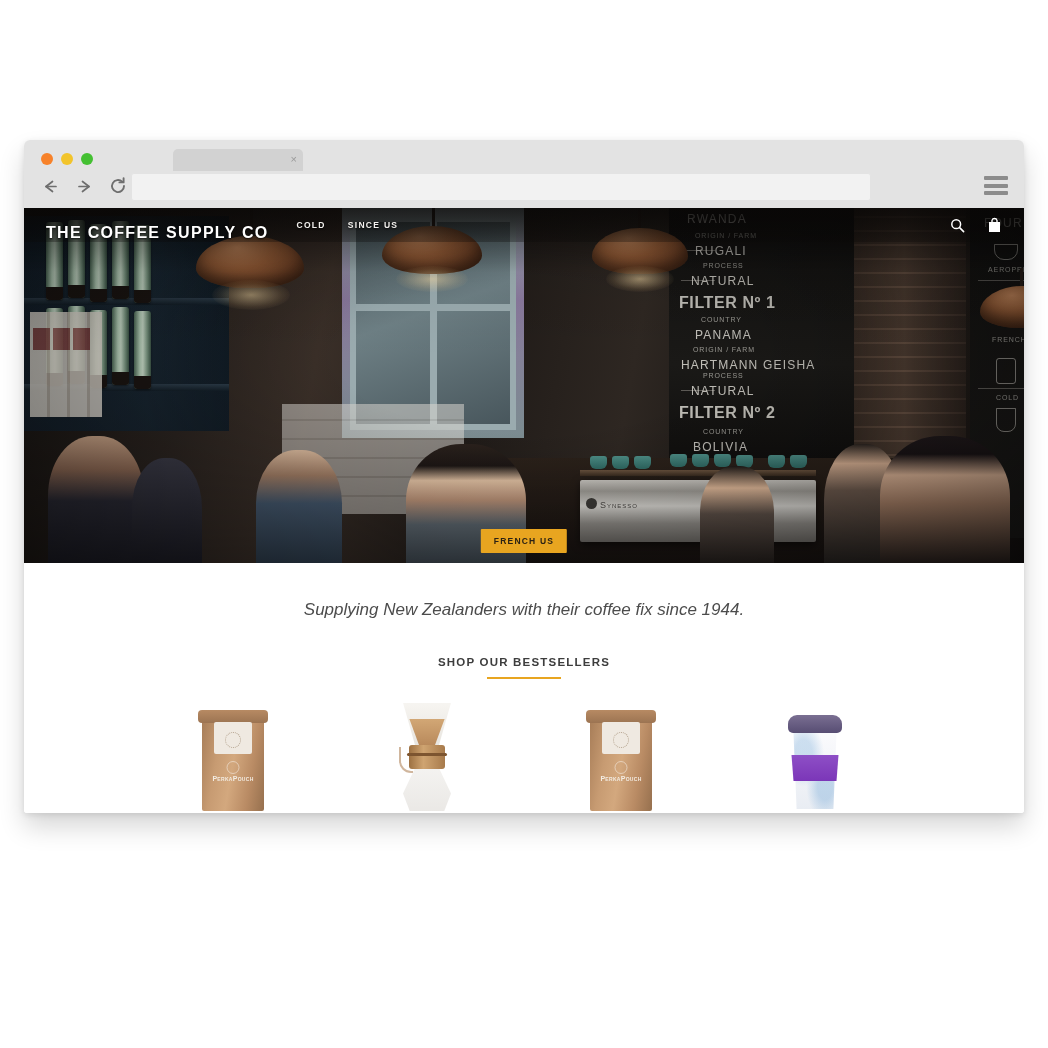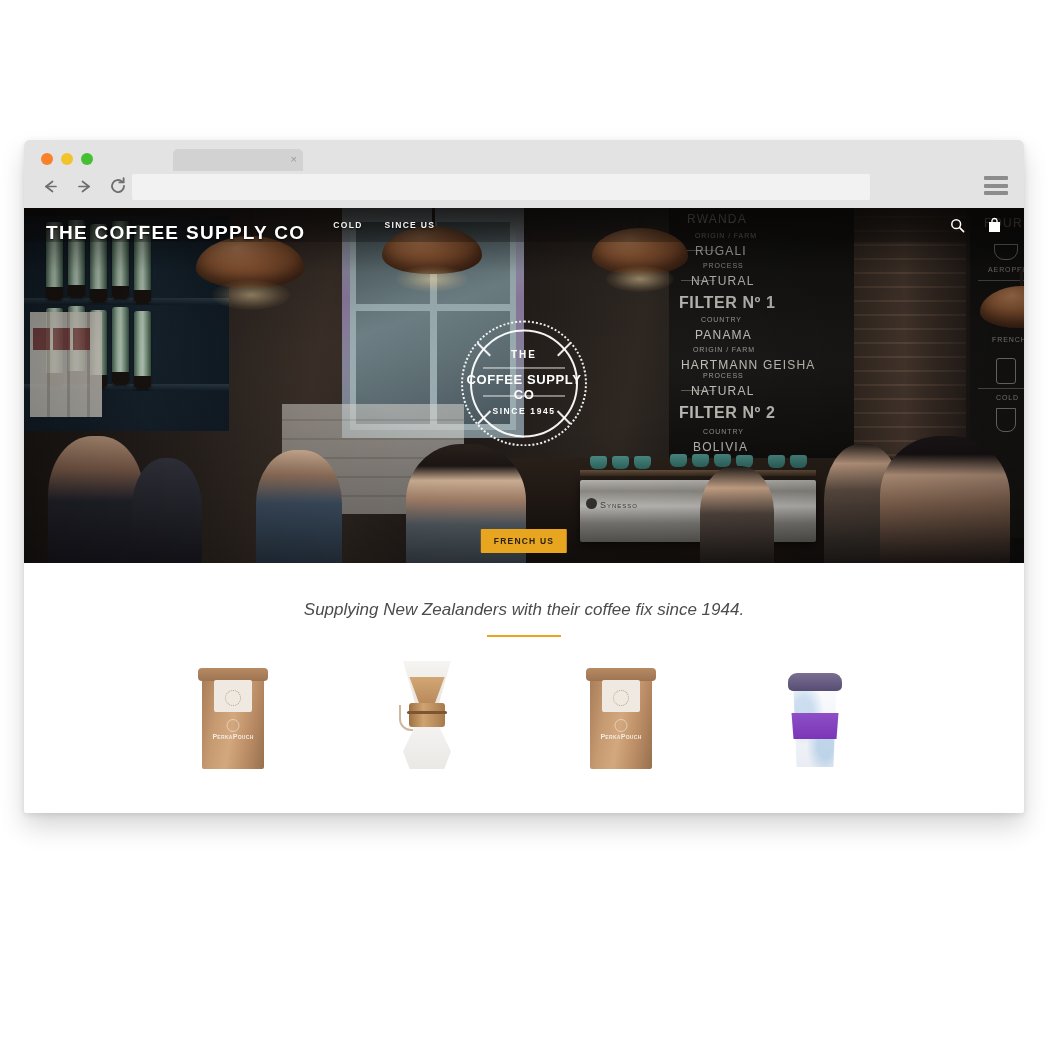--- a/index.html
+++ b/index.html
@@ -256,21 +256,21 @@
 
   
   #site-header {
     position: absolute; left: 0; top: 0; right: 0; height: 34px;
     display: flex; align-items: center;
     padding: 0 22px;
     background: linear-gradient(180deg, rgba(10,8,7,.62), rgba(10,8,7,.30));
     z-index: 6;
   }
   #site-logo {
-    color: #fff; font-size: 19px; font-weight: bold;
+    color: #fff; font-size: 16px; font-weight: bold;
     letter-spacing: 1.3px; white-space: nowrap;
     text-shadow: 0 1px 2px rgba(0,0,0,.7);
     margin-top: 15px;
   }
   #main-nav { display: flex; gap: 22px; margin-left: 28px; }
   .nav-link {
     color: #f3f1ee; font-size: 8.5px; font-weight: bold;
     letter-spacing: 1.3px; white-space: nowrap;
     text-decoration: none; text-shadow: 0 1px 2px rgba(0,0,0,.7);
   }
@@ -612,40 +612,28 @@
           </span>
           <span>
             <svg width="15" height="16" viewBox="0 0 15 16">
                 <path d="M2 5 H13 V15 H2 Z" fill="#fff"></path>
                 <path d="M5 5 V3.4 A2.6 2.6 0 0 1 10 3.4 V5" fill="none" stroke="#fff" stroke-width="1.4"></path>
               </svg>
           </span>
         </div>
       </header>
 
-      <div id="brand-badge">
-        <span id="badge-dotted-ring"></span>
-        <span id="badge-inner-ring"></span>
-        <span class="badge-tick" style="left:14px;  top:28px; transform:rotate(45deg);"></span>
-        <span class="badge-tick" style="right:14px; top:28px; transform:rotate(-45deg);"></span>
-        <span class="badge-tick" style="left:14px;  bottom:28px; transform:rotate(-45deg);"></span>
-        <span class="badge-tick" style="right:14px; bottom:28px; transform:rotate(45deg);"></span>
-        <span id="badge-line-top"></span>
-        <span id="badge-line-bottom"></span>
-        <span id="badge-the">THE</span>
-        <span id="badge-name">COFFEE SUPPLY CO</span>
-        <span id="badge-since">SINCE 1945</span>
-      </div>
 
       <button id="contact-us-button">FRENCH US</button>
     </section>
 
     <section id="content">
       <p class="tagline">Supplying New Zealanders with their coffee fix since 1944.</p>
 
+      <h2 id="bestsellers-heading">SHOP OUR BESTSELLERS</h2>
       <div id="bestsellers-underline"></div>
 
       <div id="product-grid">
 
         <div class="product-card">
 
           <div class="pouch">
             <span class="pouch-window"></span>
             <span class="pouch-seal"></span>
             <span class="pouch-medal"></span>

